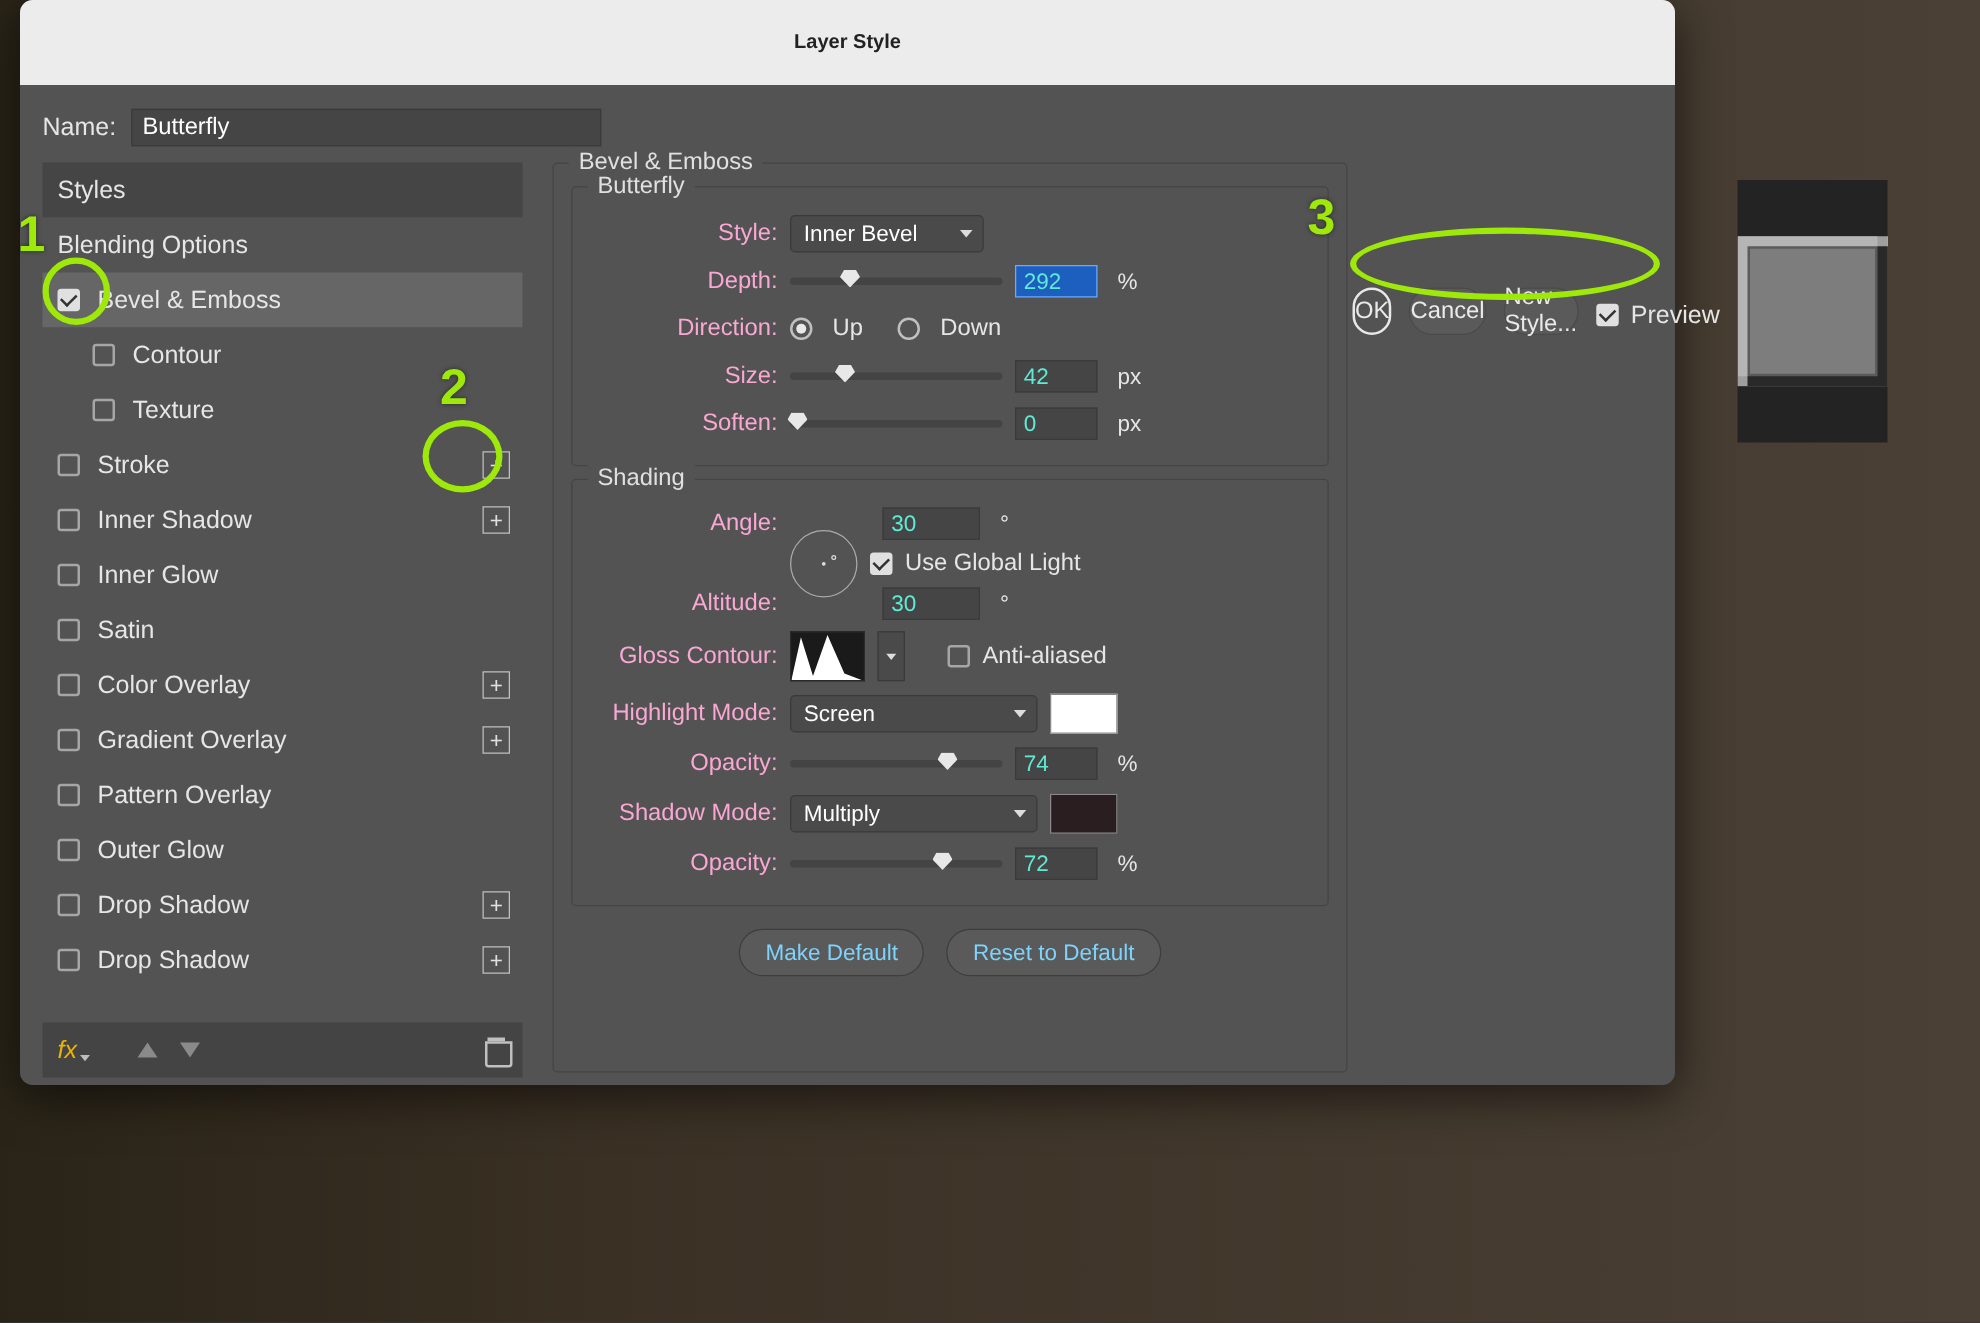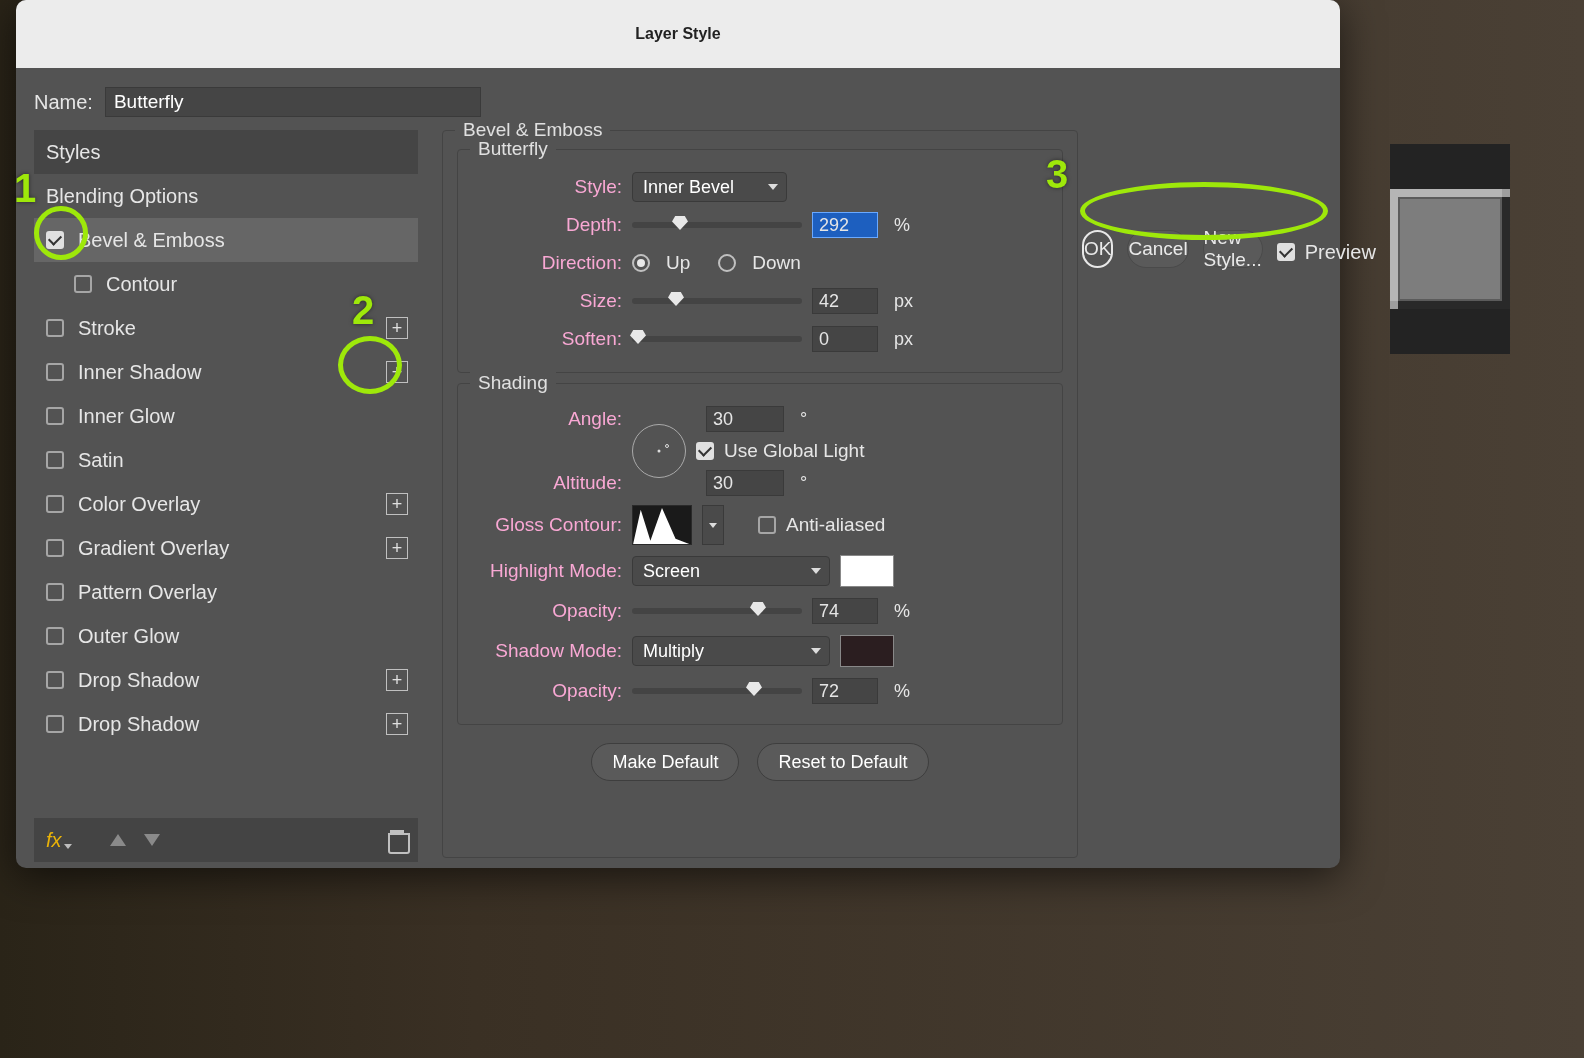--- a/index.html
+++ b/index.html
@@ -58,21 +58,21 @@
 
 .select { height: 30px; background: #4a4a4a; border: 1px solid #3a3a3a; border-radius: 4px; color: #fff; font-size: 18px; padding: 0 28px 0 10px; display: inline-flex; align-items: center; position: relative; }
 .select::after { content: ""; position: absolute; right: 8px; top: 50%; transform: translateY(-50%); border-left: 5px solid transparent; border-right: 5px solid transparent; border-top: 6px solid #ddd; }
 .select.w-md { width: 155px; }
 .select.w-sm { width: 128px; }
 .select.w-lg { width: 198px; }
 
 .slider { width: 170px; height: 6px; background: #444; position: relative; border-radius: 3px; }
 .slider .thumb { position: absolute; top: -6px; width: 16px; height: 14px; background: #e8e8e8; clip-path: polygon(50% 100%, 0 40%, 20% 0, 80% 0, 100% 40%); }
 
-.numfield { width: 66px; height: 26px; background: #454545; border: 1px solid #3a3a3a; color: #e5e5e5; font-size: 18px; text-align: left; padding: 0 6px; }
+.numfield { width: 66px; height: 26px; background: #454545; border: 1px solid #3a3a3a; color: #5eead4; font-size: 18px; text-align: left; padding: 0 6px; }
 .numfield.sel { background: #1d5fbf; border: 1px solid #6aa9ff; }
 .unit { font-size: 18px; color: #e6e6e6; margin-left: 6px; }
 
 .radio { width: 18px; height: 18px; border: 2px solid #c0c0c0; border-radius: 50%; display: inline-flex; align-items: center; justify-content: center; }
 .radio.checked::after { content: ""; width: 8px; height: 8px; border-radius: 50%; background: #e8e8e8; }
 .radio-label { font-size: 19px; margin: 0 18px 0 6px; }
 
 .chkbox { width: 18px; height: 18px; border: 2px solid #a6a6a6; border-radius: 3px; display: inline-flex; align-items: center; justify-content: center; }
 .chkbox.checked { background: #e0e0e0; border-color: #e0e0e0; }
 .chkbox.checked::after { content: ""; width: 10px; height: 6px; border-left: 2px solid #333; border-bottom: 2px solid #333; transform: rotate(-45deg) translate(1px,-1px); }
@@ -84,21 +84,21 @@
 .gloss { width: 60px; height: 40px; background: #1a1a1a; border: 1px solid #2a2a2a; position: relative; overflow: hidden; }
 .gloss svg { position: absolute; inset: 0; }
 .gloss-dd { width: 22px; height: 40px; background: #4a4a4a; border: 1px solid #3a3a3a; display: flex; align-items: center; justify-content: center; position: relative; }
 .gloss-dd::after { content: ""; border-left: 4px solid transparent; border-right: 4px solid transparent; border-top: 5px solid #ddd; }
 
 .swatch { width: 54px; height: 32px; border: 1px solid #888; }
 .white { background: #fff; }
 .dark { background: #2b1e20; }
 
 .btn-row { display: flex; gap: 18px; justify-content: center; margin-top: 8px; }
-.btn { height: 38px; padding: 0 20px; border: 1px solid #3e3e3e; border-radius: 20px; background: #5a5a5a; color: #ffffff; font-size: 18px; display: inline-flex; align-items: center; justify-content: center; }
+.btn { height: 38px; padding: 0 20px; border: 1px solid #3e3e3e; border-radius: 20px; background: #5a5a5a; color: #7dd3fc; font-size: 18px; display: inline-flex; align-items: center; justify-content: center; }
 
 
 .right-panel { position: absolute; right: 18px; top: 14px; width: 222px; display: flex; flex-direction: row; gap: 14px; align-items: center; }
 .pill-btn { width: 218px; height: 38px; border: 1px solid #c8c8c8; border-radius: 20px; display: flex; align-items: center; justify-content: center; font-size: 19px; color: #eaeaea; background: transparent; }
 .pill-btn.primary { border-width: 2px; border-color: #e8e8e8; }
 .pill-btn.secondary { border-color: #4a4a4a; background: #5a5a5a; }
 
 .preview-row { display: flex; align-items: center; gap: 10px; font-size: 20px; margin-top: 6px; }
 .preview-box { width: 210px; height: 210px; background: #232323; display: flex; align-items: center; justify-content: center; }
 .bevel { width: 120px; height: 120px; background: #7d7d7d; box-shadow: inset 8px 8px 0 rgba(255,255,255,0.55), inset -8px -8px 0 rgba(0,0,0,0.55), inset 0 0 0 10px #5b5b5b; }
@@ -131,20 +131,24 @@
         <div class="styles-header">Styles</div>
         <div class="styles-subheader">Blending Options</div>
 
         <div class="style-item selected">
           <span class="chk checked"></span>
           <span>Bevel &amp; Emboss</span>
         </div>
         <div class="style-item indent">
           <span class="chk"></span>
           <span>Contour</span>
+        </div>
+        <div class="style-item indent">
+          <span class="chk"></span>
+          <span>Texture</span>
         </div>
         <div class="style-item">
           <span class="chk"></span>
           <span>Stroke</span>
           <span class="plus">+</span>
         </div>
         <div class="style-item">
           <span class="chk"></span>
           <span>Inner Shadow</span>
           <span class="plus">+</span>

